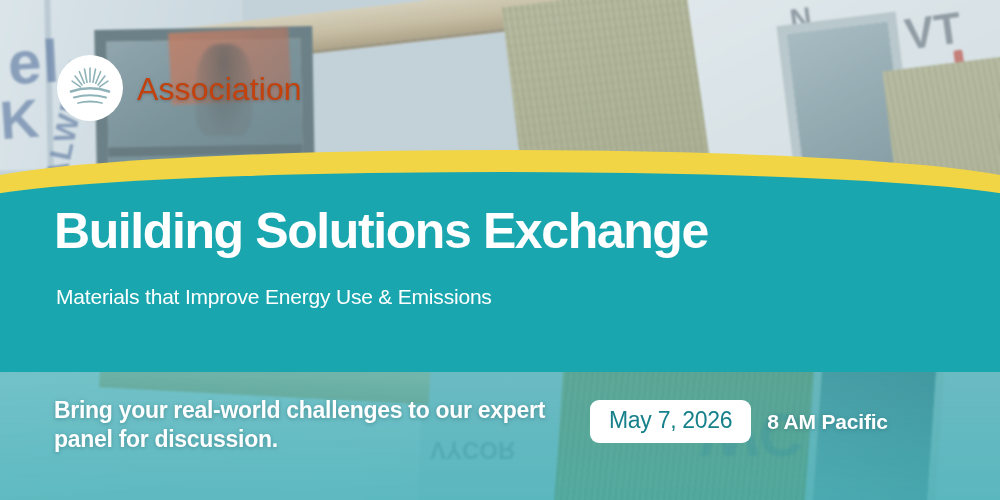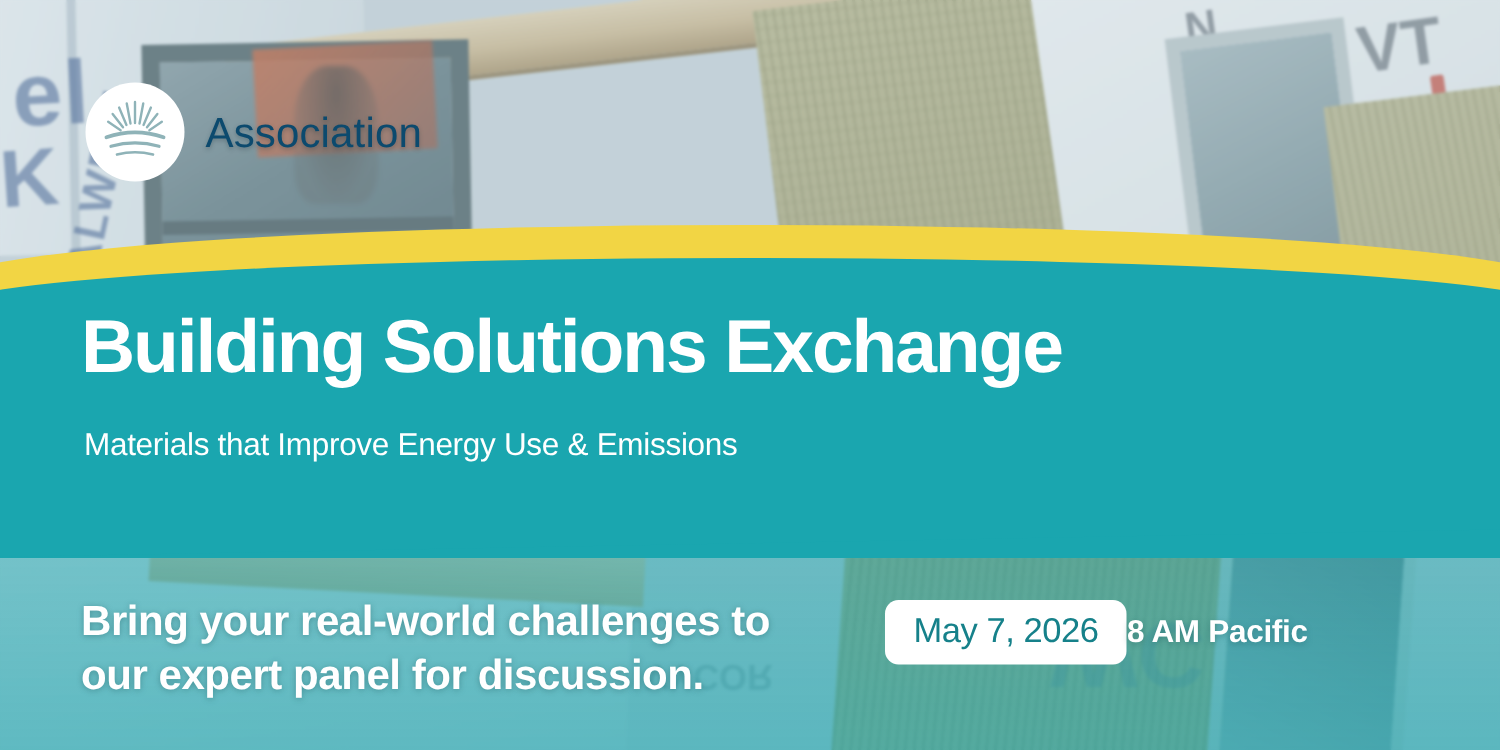--- a/index.html
+++ b/index.html
@@ -221,21 +221,21 @@
     flex: none;
   }
   .logo-mark svg { display: block; }
   .logo-words { line-height: 1.0; padding-bottom: 2px; }
   .logo-line1 {
     color: #ffffff; font-size: 26px; font-weight: 700;
     letter-spacing: -0.2px; white-space: nowrap;
     text-shadow: 0 1px 3px rgba(40,60,70,.35);
   }
   .logo-line2 {
-    color: #0c4a6e; font-size: 28px; font-weight: 400;
+    color: #c2410c; font-size: 32px; font-weight: 400;
     letter-spacing: 0.1px; white-space: nowrap; margin-top: 3px;
     text-shadow: 0 1px 3px rgba(40,60,70,.35);
   }
 
   
   .headline {
     position: absolute; left: 54px; top: 205px;
     color: #ffffff;
     font-size: 50px;
     font-weight: 700;
@@ -249,30 +249,30 @@
     font-size: 21px;
     font-weight: 400;
     letter-spacing: -0.2px;
     white-space: nowrap;
   }
 
   
   .blurb {
     position: absolute; left: 54px; top: 396px;
     color: #ffffff;
-    font-size: 28px;
+    font-size: 23px;
     font-weight: 700;
     line-height: 1.28;
     letter-spacing: -0.3px;
     max-width: 500px;
     text-shadow: 0 1px 4px rgba(30,90,95,.45);
   }
   .date-row {
     position: absolute; left: 590px; top: 400px;
-    display: flex; align-items: center; 
+    display: flex; align-items: center; gap: 16px;
   }
   .date-pill {
     background: #ffffff;
     color: var(--teal-dark, #16818a);
     font-size: 23px;
     font-weight: 400;
     letter-spacing: -0.3px;
     padding: 7px 19px 9px;
     border-radius: 9px;
     white-space: nowrap;

